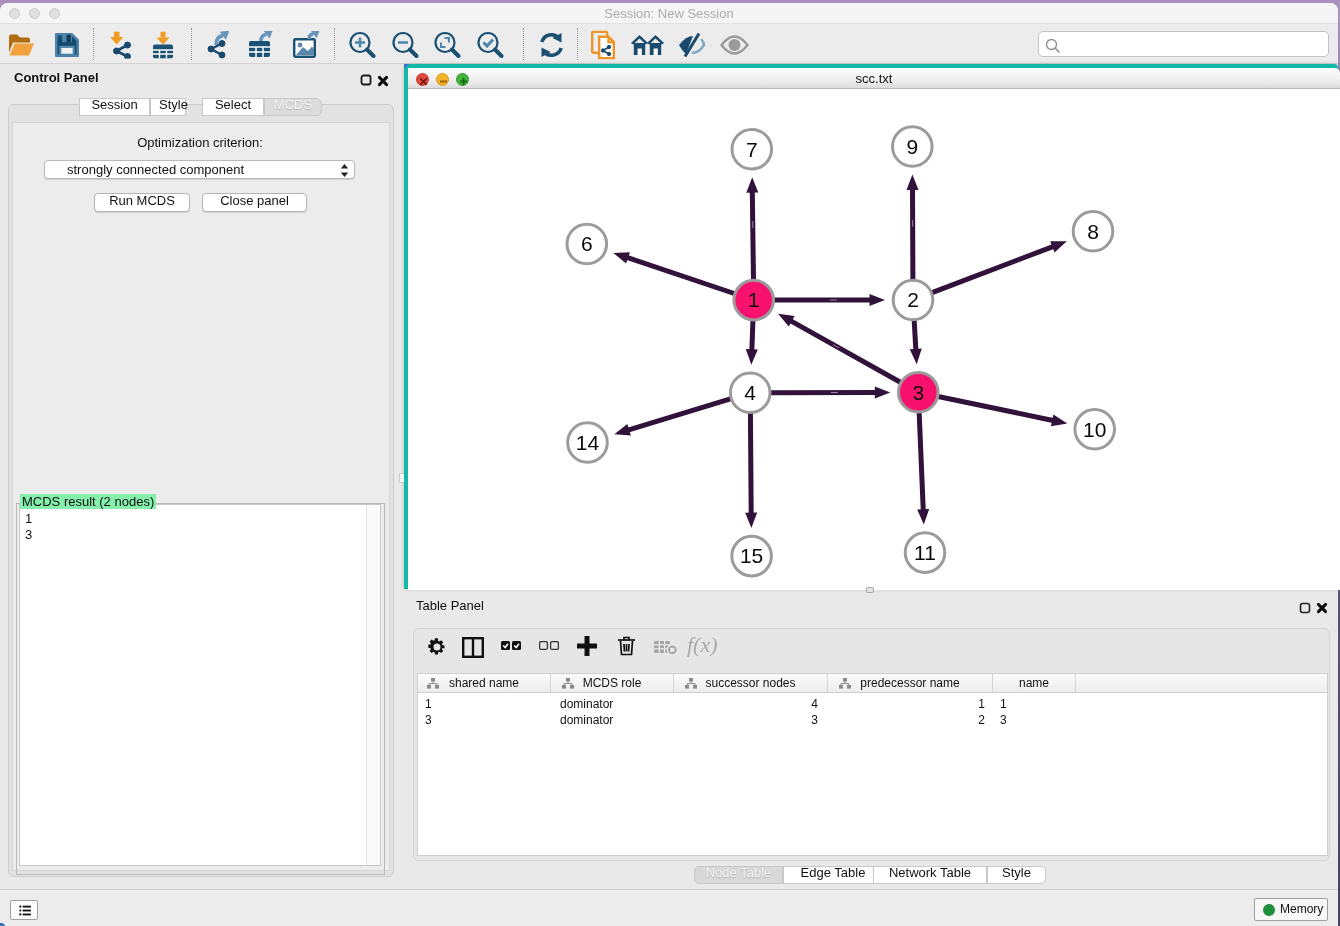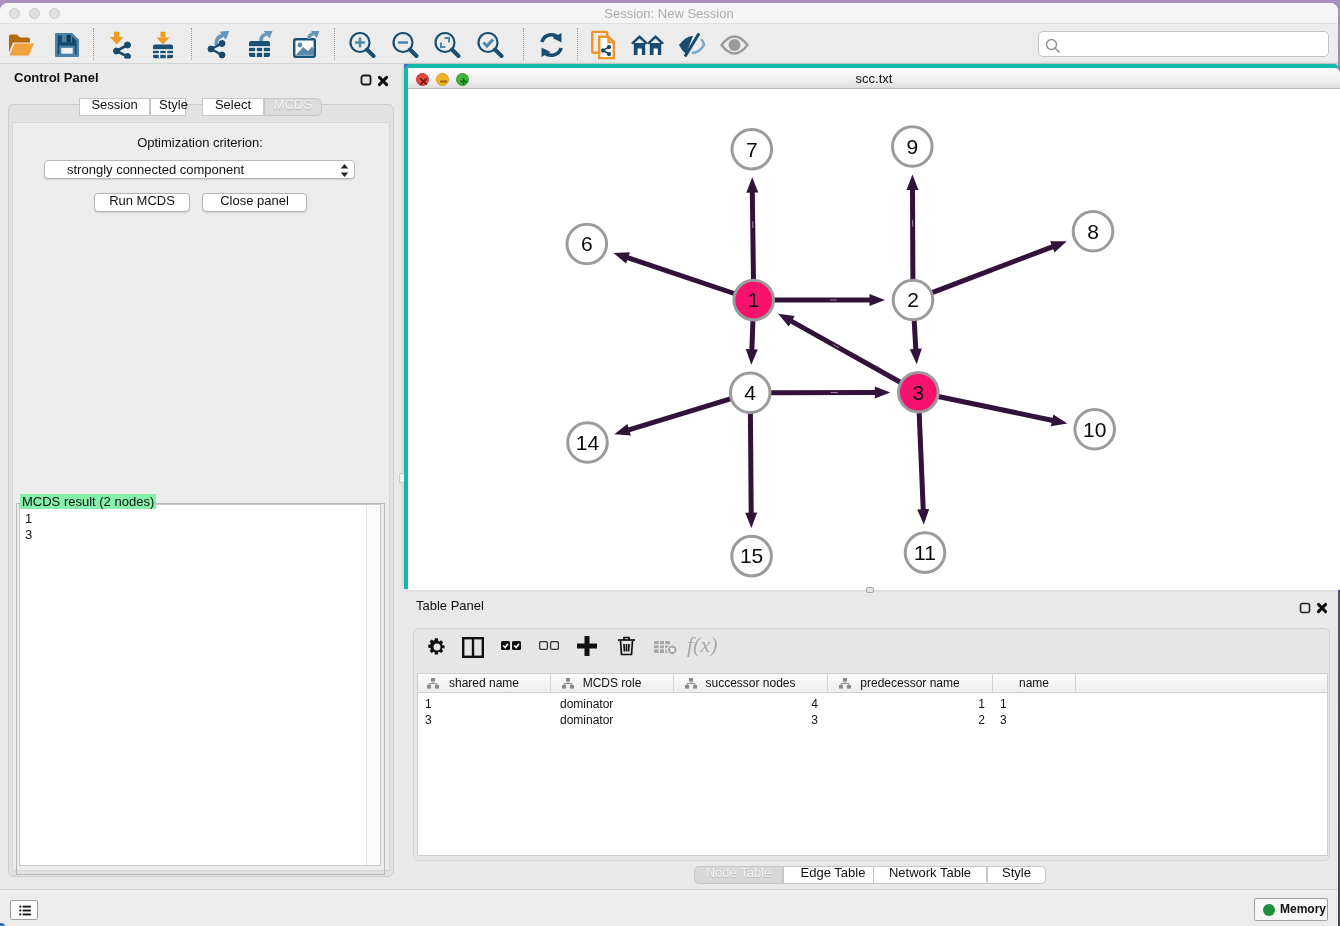--- a/index.html
+++ b/index.html
@@ -39,21 +39,21 @@
 #tbarpanel{position:absolute;left:413px;top:625px;width:917px;height:233px;background:#e6e6e6;border:1px solid #d4d4d4;border-radius:6px;}
 #thead{position:absolute;left:417px;top:670px;width:911px;height:20px;background:linear-gradient(#fbfbfb,#ededed);border:1px solid #cfcfcf;}
 #tbody{position:absolute;left:417px;top:690px;width:911px;height:163px;background:#fff;border:1px solid #cfcfcf;border-top:none;}
 .hcol{position:absolute;top:0;height:19px;border-right:1px solid #d4d4d4;font-size:12px;color:#111;text-align:center;line-height:19px;}
 .trow{position:absolute;font-size:12px;color:#111;height:16px;line-height:14px;}
 #btabs{position:absolute;left:694px;top:863px;height:19px;}
 .btab{position:absolute;top:0;height:18px;background:#fff;border:1px solid #c8c8c8;font-size:13px;color:#111;text-align:center;line-height:12px;}
 
 #statusbar{position:absolute;left:0;top:886px;width:1338px;height:37px;background:#ececec;border-top:1px solid #cfcfcf;}
 #listbtn{position:absolute;left:10px;top:10px;width:28px;height:20px;background:#fdfdfd;border:1px solid #9f9f9f;border-radius:2px;}
-#membtn{position:absolute;left:1254px;top:8px;width:74px;height:23px;background:#f8f8f8;border:1px solid #a0a0a0;border-radius:2px;font-size:12px;color:#111;line-height:21px;font-weight:bold;}
+#membtn{position:absolute;left:1254px;top:8px;width:74px;height:23px;background:#f8f8f8;border:1px solid #a0a0a0;border-radius:2px;font-size:12px;color:#111;line-height:21px;}
 </style></head>
 <body>
 <div id="app">
 <div style="position:absolute;left:1338px;top:0;width:2px;height:926px;background:linear-gradient(#a795c3 0%,#6c6189 30%,#4a4365 100%);"></div>
 <div id="win">
   <div id="titlebar">
     <div class="tl" style="left:9px;"></div>
     <div class="tl" style="left:29px;"></div>
     <div class="tl" style="left:49px;"></div>
     <div id="wtitle">Session: New Session</div>

